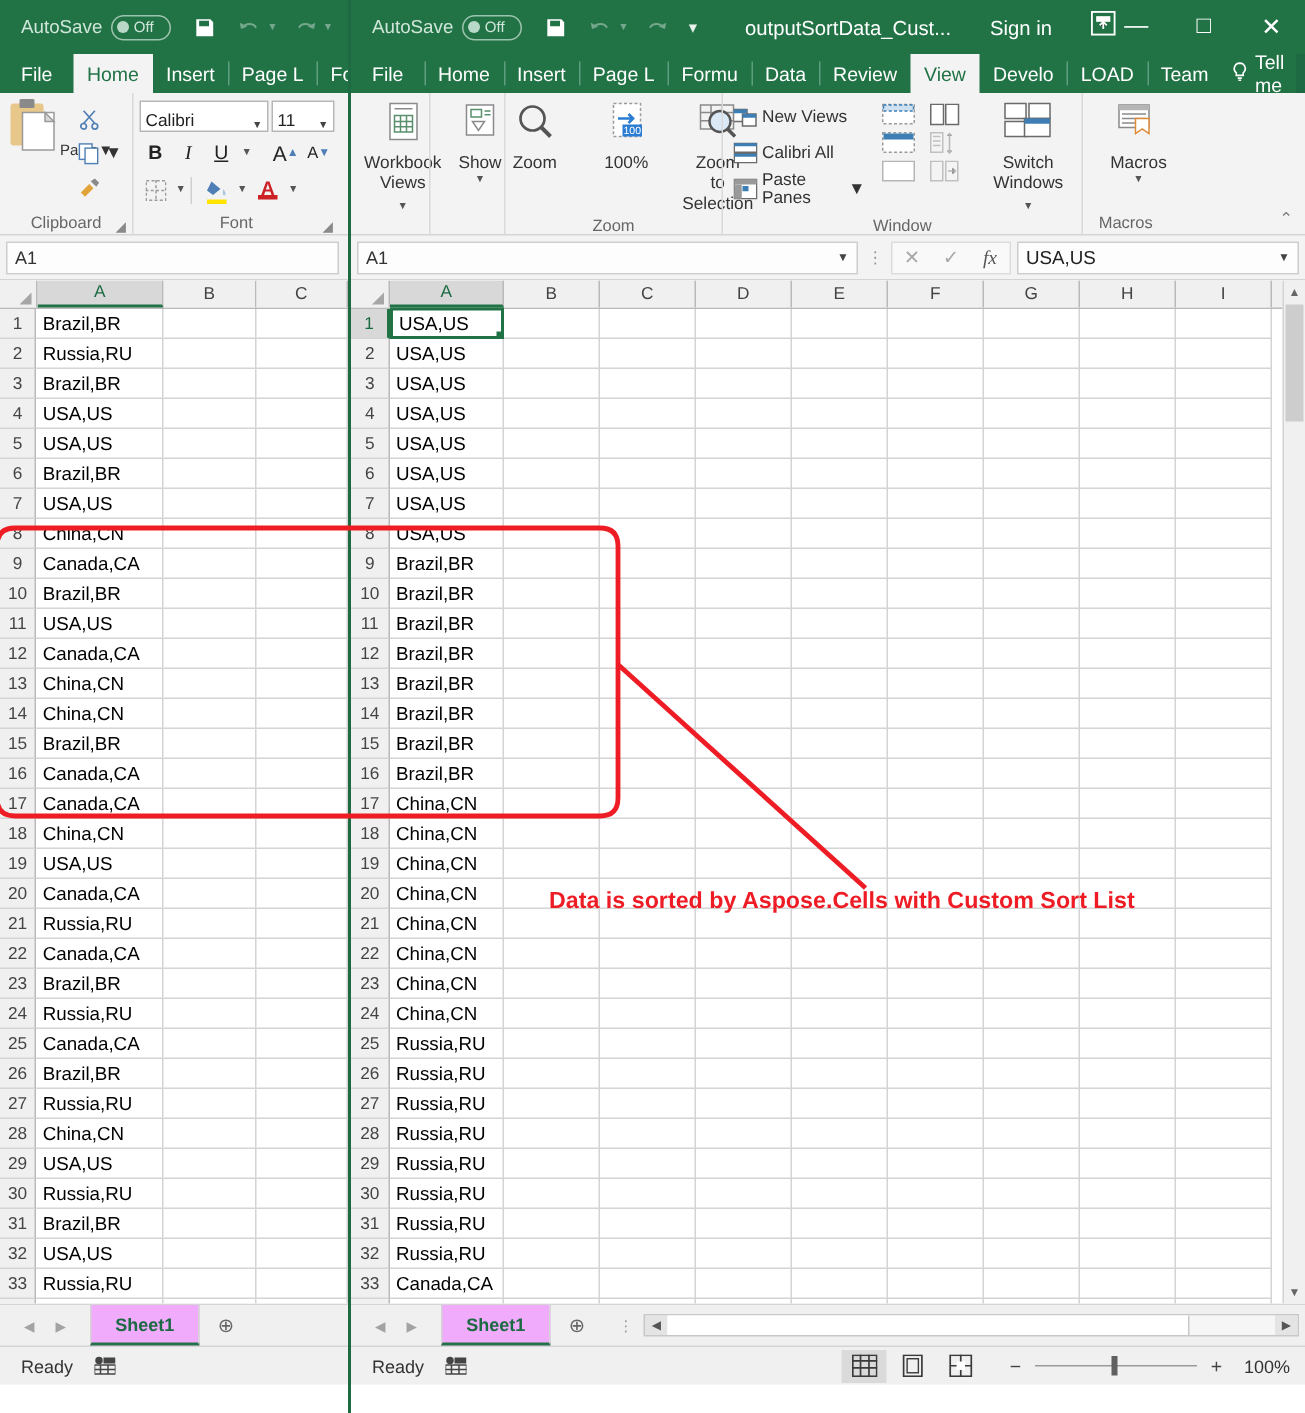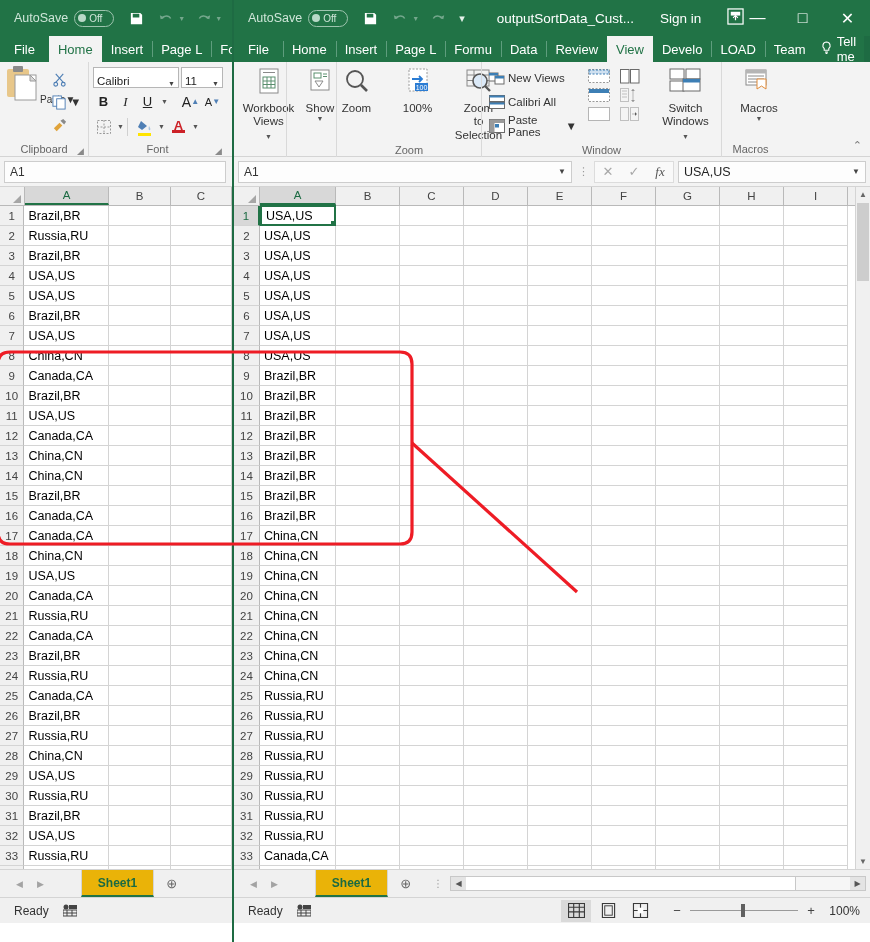--- a/index.html
+++ b/index.html
@@ -204,23 +204,23 @@
   }
   .vs-down { position: absolute; bottom: 0; left: 0; right: 0; }
 
   
   .sheetbar {
     height: 28px; background: #f0f0f0; display: flex; align-items: stretch;
     border-top: 1px solid #d4d4d4; font-size: 12px;
   }
   .navarrows { display: flex; align-items: center; gap: 14px; padding: 0 16px; color: #a3a3a3; font-size: 9px; }
   .sheettab {
-    background: #eab308; color: #1b6a42; font-weight: bold; padding: 0 16px;
+    background: #f0abfc; color: #1b6a42; font-weight: bold; padding: 0 16px;
     display: flex; align-items: center; border-right: 1px solid #d4d4d4;
-    border-left: 1px solid #d4d4d4; border-bottom: 2px solid #217346; margin-left: 21px;
+    border-left: 1px solid #d4d4d4; border-bottom: 2px solid #217346;
   }
   .addsheet { display: flex; align-items: center; padding: 0 12px; color: #666; font-size: 13px; }
   .hscrollzone { flex: 1; display: flex; align-items: center; padding-left: 10px; gap: 8px; }
   .hdots { color: #9a9a9a; font-size: 10px; letter-spacing: -1px; }
   .hscroll {
     flex: 1; height: 15px; background: #f0f0f0; border: 1px solid #c8c8c8;
     display: flex; align-items: stretch; margin-right: 4px;
   }
   .hs-btn { width: 15px; display: flex; align-items: center; justify-content: center; font-size: 8px; color: #555; background: #e4e4e4; }
   .hs-track { flex: 1; background: #f6f6f6; position: relative; }
@@ -1426,15 +1426,16 @@
     </div>
   </div>
 
   <div class="overlay">
     <svg width="870" height="942" style="position:absolute;top:0;left:0;">
 
       <path d="M 10 352 L 400 352 Q 412 352 412 364 L 412 532 Q 412 544 400 544 L 10 544 Q -2 544 -2 532 L -2 364 Q -2 352 10 352 Z" fill="none" stroke="#ee1c25" stroke-width="3.2"></path>
 
       <path d="M 412 443 L 577 592" fill="none" stroke="#ee1c25" stroke-width="3.2"></path>
     </svg>
+    <div class="anno-text" style="left:366px; top:592px;">Data is sorted by Aspose.Cells with Custom Sort List</div>
   </div>
 
 </div>
 
 </body></html>

